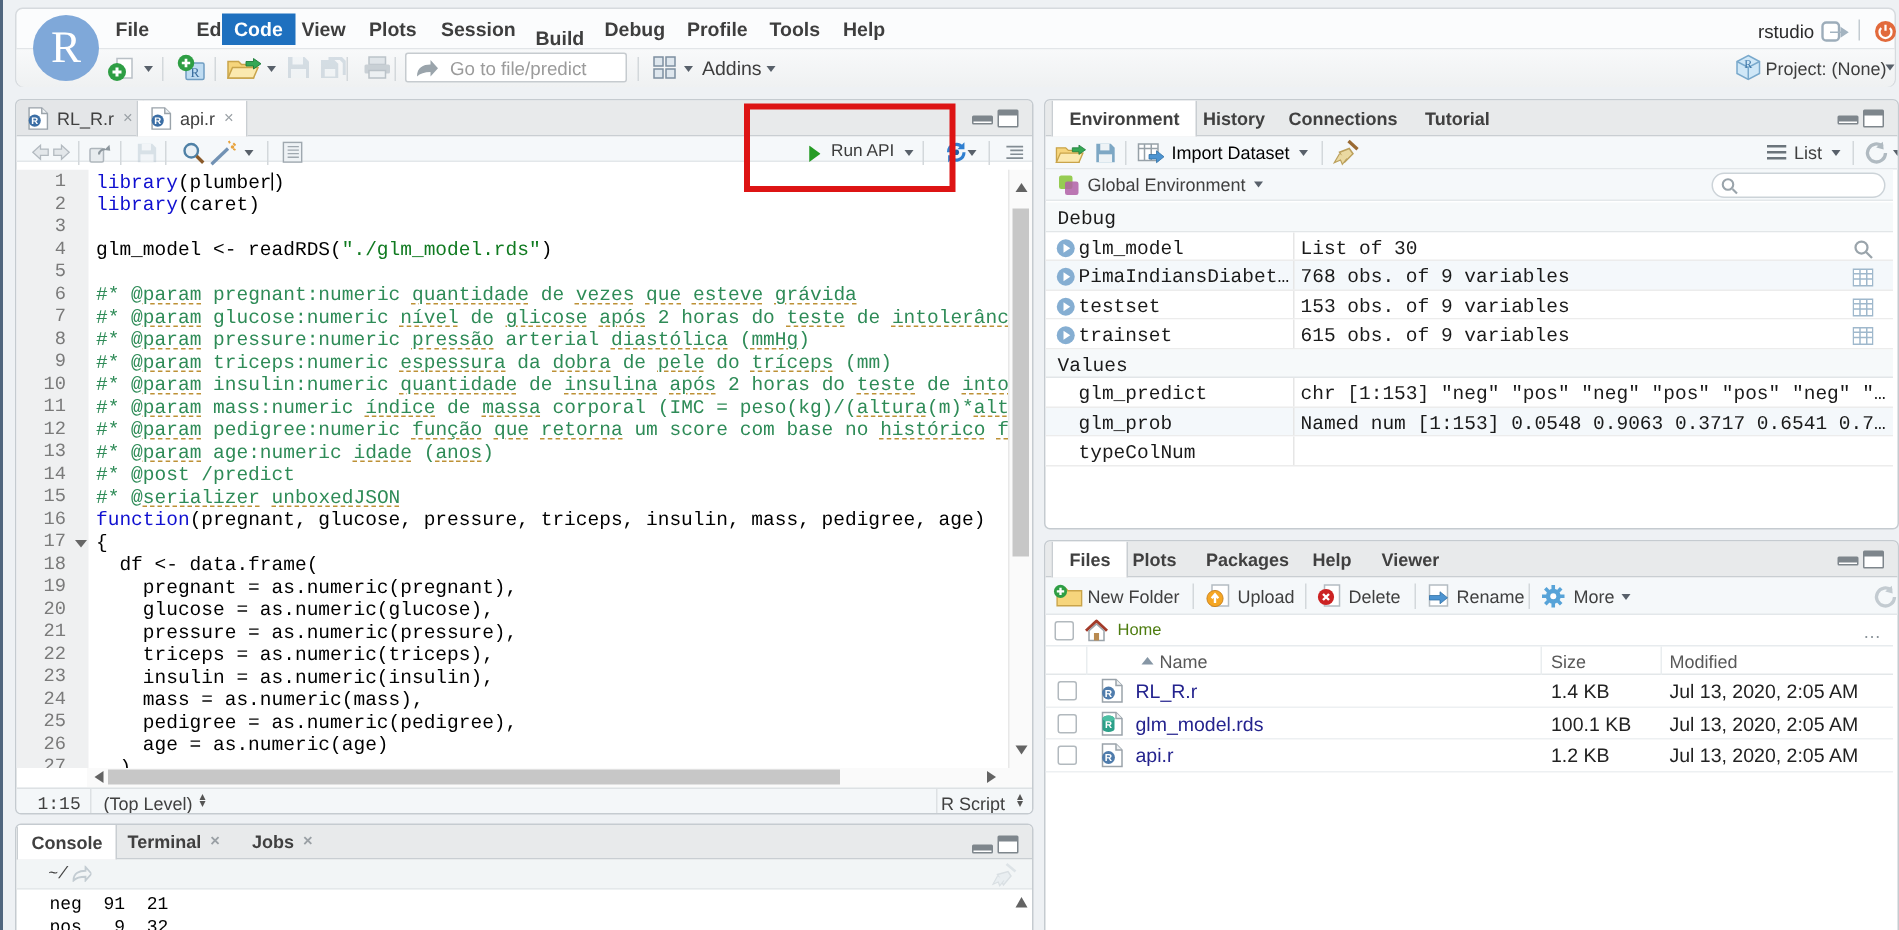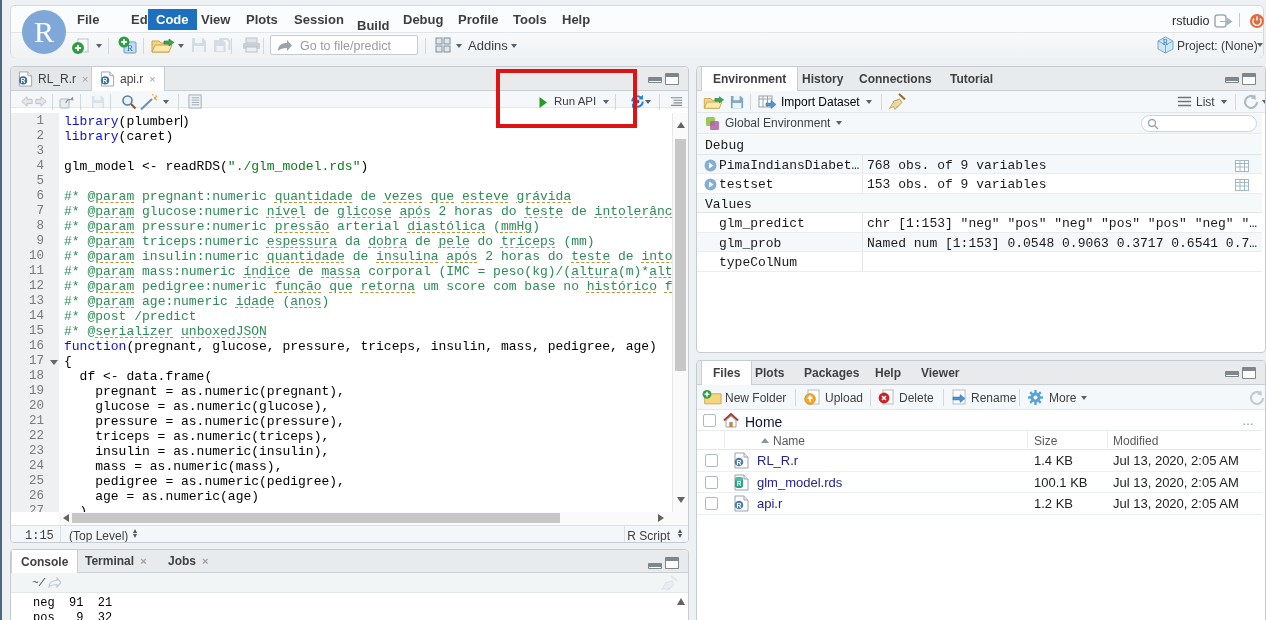--- a/index.html
+++ b/index.html
@@ -403,39 +403,63 @@
       <span class="caret abs" style="left:139px;top:8px;"></span>
       <div class="abs" style="left:444px;top:2px;width:116px;height:17px;background:#fff;border:1px solid #ccd3d8;border-radius:9px;">
         <svg class="abs" style="left:5px;top:2px;" width="12" height="12" viewBox="0 0 12 12">
           <circle cx="5" cy="5" r="3.5" fill="none" stroke="#9aa4ab" stroke-width="1.4"></circle>
           <path d="M8 8 L11 11" stroke="#9aa4ab" stroke-width="1.4"></path>
         </svg>
       </div>
     </div>
     <div class="abs" id="envgrid" style="left:0;top:68px;width:565px;font-size:13px;">
       <div class="ehdr">Debug</div>
+      <div class="erow">
+        <svg class="exp" viewBox="0 0 13 13">
+          <circle cx="6.5" cy="6.5" r="6" fill="#85aed2"></circle>
+          <path d="M5 3.5 L9.5 6.5 L5 9.5 Z" fill="#fff"></path>
+        </svg>
+        <span class="ename">glm_model</span>
+        <span class="eval">List of 30</span>
+        <svg class="ricon" viewBox="0 0 14 14">
+          <circle cx="6" cy="6" r="4" fill="none" stroke="#9aa4ab" stroke-width="1.5"></circle>
+          <path d="M9 9 L13 13" stroke="#9aa4ab" stroke-width="1.5"></path>
+        </svg>
+      </div>
       <div class="erow t">
         <svg class="exp" viewBox="0 0 13 13">
           <circle cx="6.5" cy="6.5" r="6" fill="#85aed2"></circle>
           <path d="M5 3.5 L9.5 6.5 L5 9.5 Z" fill="#fff"></path>
         </svg>
         <span class="ename">PimaIndiansDiabet…</span>
         <span class="eval">768 obs. of 9 variables</span>
         <svg class="ricon" viewBox="0 0 14 14">
           <rect x="0.5" y="1.5" width="13" height="11" fill="#fff" stroke="#9fb8cc"></rect>
           <path d="M0.5 4.5 h13 M0.5 8 h13 M5 1.5 v11 M9.5 1.5 v11" stroke="#9fb8cc"></path>
         </svg>
       </div>
       <div class="erow">
         <svg class="exp" viewBox="0 0 13 13">
           <circle cx="6.5" cy="6.5" r="6" fill="#85aed2"></circle>
           <path d="M5 3.5 L9.5 6.5 L5 9.5 Z" fill="#fff"></path>
         </svg>
         <span class="ename">testset</span>
         <span class="eval">153 obs. of 9 variables</span>
+        <svg class="ricon" viewBox="0 0 14 14">
+          <rect x="0.5" y="1.5" width="13" height="11" fill="#fff" stroke="#9fb8cc"></rect>
+          <path d="M0.5 4.5 h13 M0.5 8 h13 M5 1.5 v11 M9.5 1.5 v11" stroke="#9fb8cc"></path>
+        </svg>
+      </div>
+      <div class="erow">
+        <svg class="exp" viewBox="0 0 13 13">
+          <circle cx="6.5" cy="6.5" r="6" fill="#85aed2"></circle>
+          <path d="M5 3.5 L9.5 6.5 L5 9.5 Z" fill="#fff"></path>
+        </svg>
+        <span class="ename">trainset</span>
+        <span class="eval">615 obs. of 9 variables</span>
         <svg class="ricon" viewBox="0 0 14 14">
           <rect x="0.5" y="1.5" width="13" height="11" fill="#fff" stroke="#9fb8cc"></rect>
           <path d="M0.5 4.5 h13 M0.5 8 h13 M5 1.5 v11 M9.5 1.5 v11" stroke="#9fb8cc"></path>
         </svg>
       </div>
       <div class="ehdr">Values</div>
       <div class="erow">
         <span class="ename">glm_predict</span>
         <span class="eval">chr [1:153] "neg" "pos" "neg" "pos" "pos" "neg" "…</span>
       </div>
@@ -501,21 +525,21 @@
         <path d="M12.2 0.5 l0.6 5.2 -5 -1.4 z" fill="#c3cbd1"></path>
       </svg>
     </div>
     <div class="abs" id="homerow" style="left:0;top:49px;width:565px;height:21px;border-bottom:1px solid #e7ebee;">
       <span class="cbox abs" style="left:6px;top:4px;"></span>
       <svg class="abs" style="left:26px;top:3px;" width="16" height="15" viewBox="0 0 16 15">
         <path d="M1 7.5 L8 1 L15 7.5" fill="none" stroke="#a33b2a" stroke-width="2"></path>
         <path d="M3 7.5 V14 H13 V7.5 L8 3 Z" fill="#fff" stroke="#9aa3aa"></path>
         <rect x="6.3" y="9" width="3.4" height="5" fill="#b98a50"></rect>
       </svg>
-      <span class="abs" style="left:48px;top:4px;font-size:14px;color:#0f172a;">Home</span>
+      <span class="abs" style="left:48px;top:4px;font-size:11px;color:#4d7c0f;">Home</span>
       <span class="abs" style="right:8px;top:4px;font-size:12px;color:#8a9399;">…</span>
     </div>
     <div class="abs" id="filehdr" style="left:0;top:70px;width:565px;height:19px;border-bottom:1px solid #e3e7e9;color:#595959;font-size:12px;">
       <div class="abs" style="left:27px;top:0;width:1px;height:19px;background:#e9edef;"></div>
       <div class="abs" style="left:330px;top:0;width:1px;height:19px;background:#e9edef;"></div>
       <div class="abs" style="left:410px;top:0;width:1px;height:19px;background:#e9edef;"></div>
       <div class="abs" style="left:64px;top:7px;width:0;height:0;border-left:4px solid transparent;border-right:4px solid transparent;border-bottom:5px solid #8696a5;"></div>
       <span class="abs" style="left:76px;top:3px;">Name</span>
       <span class="abs" style="left:337px;top:3px;">Size</span>
       <span class="abs" style="left:416px;top:3px;">Modified</span>

